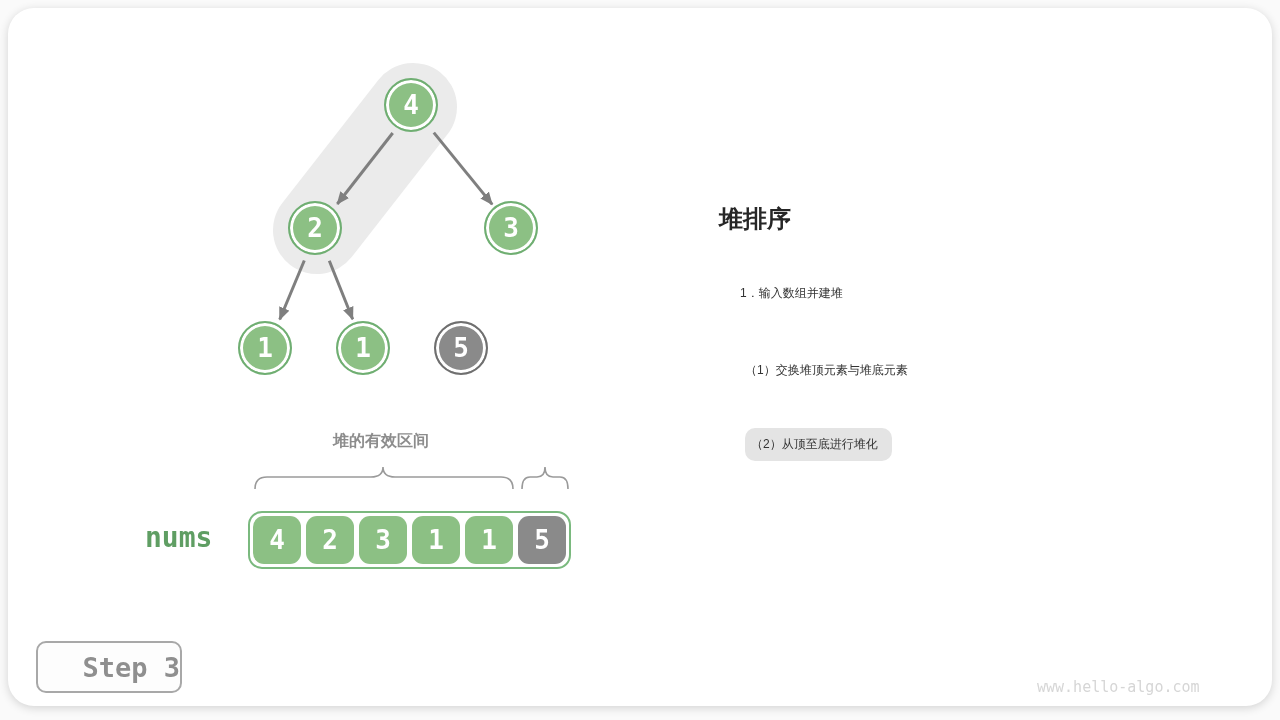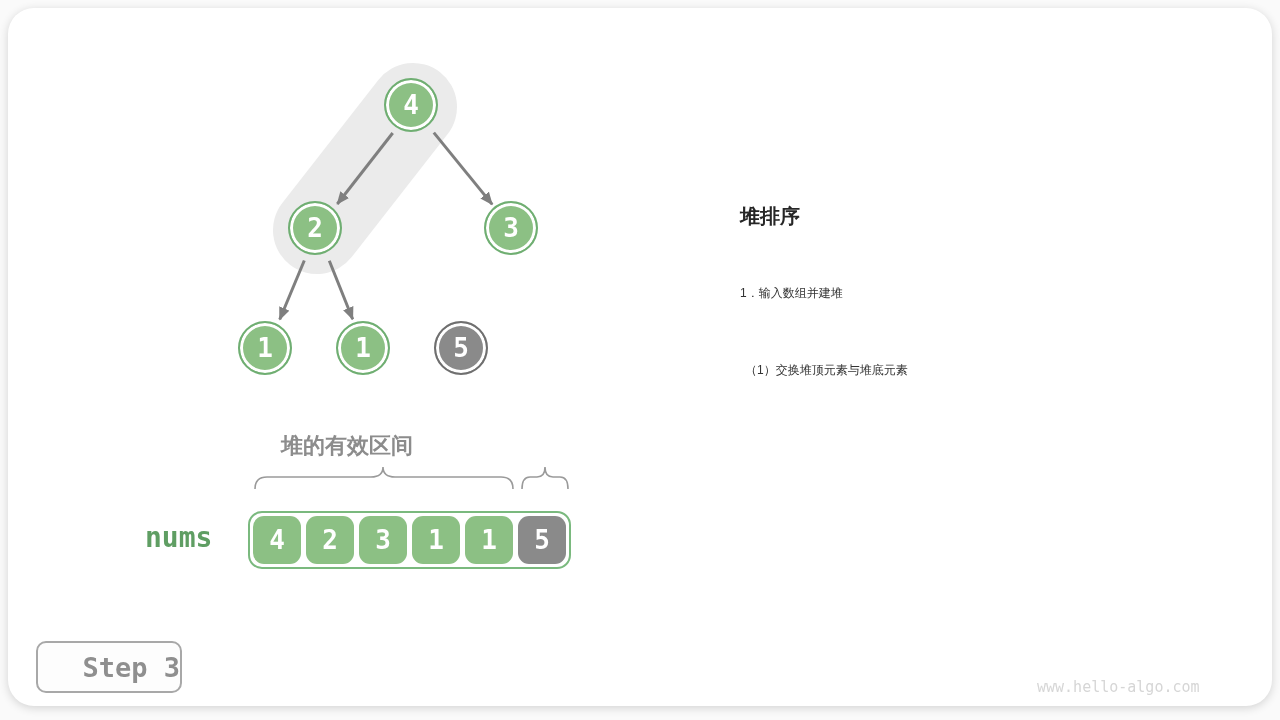--- a/index.html
+++ b/index.html
@@ -38,24 +38,24 @@
     font-weight: bold;
     font-size: 26px;
   }
   .node.gray {
     border-color: #6f6f6f;
     background: #8a8a8a;
   }
   
   .range-label {
     position: absolute;
-    font-size: 22px;
+    font-size: 16px;
     font-weight: bold;
     color: #8c8c8c;
-    text-align: left;
+    text-align: center;
   }
   
   .nums-label {
     position: absolute;
     left: 145px; top: 521px;
     font-family: "DejaVu Sans Mono", monospace;
     font-weight: bold;
     font-size: 28px;
     color: #5f9e63;
   }
@@ -76,22 +76,22 @@
     display: flex; align-items: center; justify-content: center;
     color: #ffffff;
     font-family: "DejaVu Sans Mono", monospace;
     font-weight: bold;
     font-size: 26px;
   }
   .cell.gray { background: #8a8a8a; }
   
   .panel-title {
     position: absolute;
-    left: 740px; top: 203px;
-    font-size: 20px;
+    left: 719px; top: 203px;
+    font-size: 24px;
     font-weight: bold;
     color: #262626;
   }
   .panel-item {
     position: absolute;
     font-size: 12px;
     color: #333333;
     white-space: nowrap;
   }
   .panel-item.hl {
@@ -174,18 +174,19 @@
     <div class="cell">2</div>
     <div class="cell">3</div>
     <div class="cell">1</div>
     <div class="cell">1</div>
     <div class="cell gray">5</div>
   </div>
 
   <div class="panel-title">堆排序</div>
   <div class="panel-item" style="left:740px;top:285px">1．输入数组并建堆</div>
   <div class="panel-item" style="left:745px;top:362px">（1）交换堆顶元素与堆底元素</div>
+  <div class="panel-item hl" style="left:745px;top:428px">（2）从顶至底进行堆化</div>
 
   <div class="step-box">
     <span>Step 3</span>
   </div>
   <div class="watermark">www.hello-algo.com</div>
 </div>
 
 </body></html>

